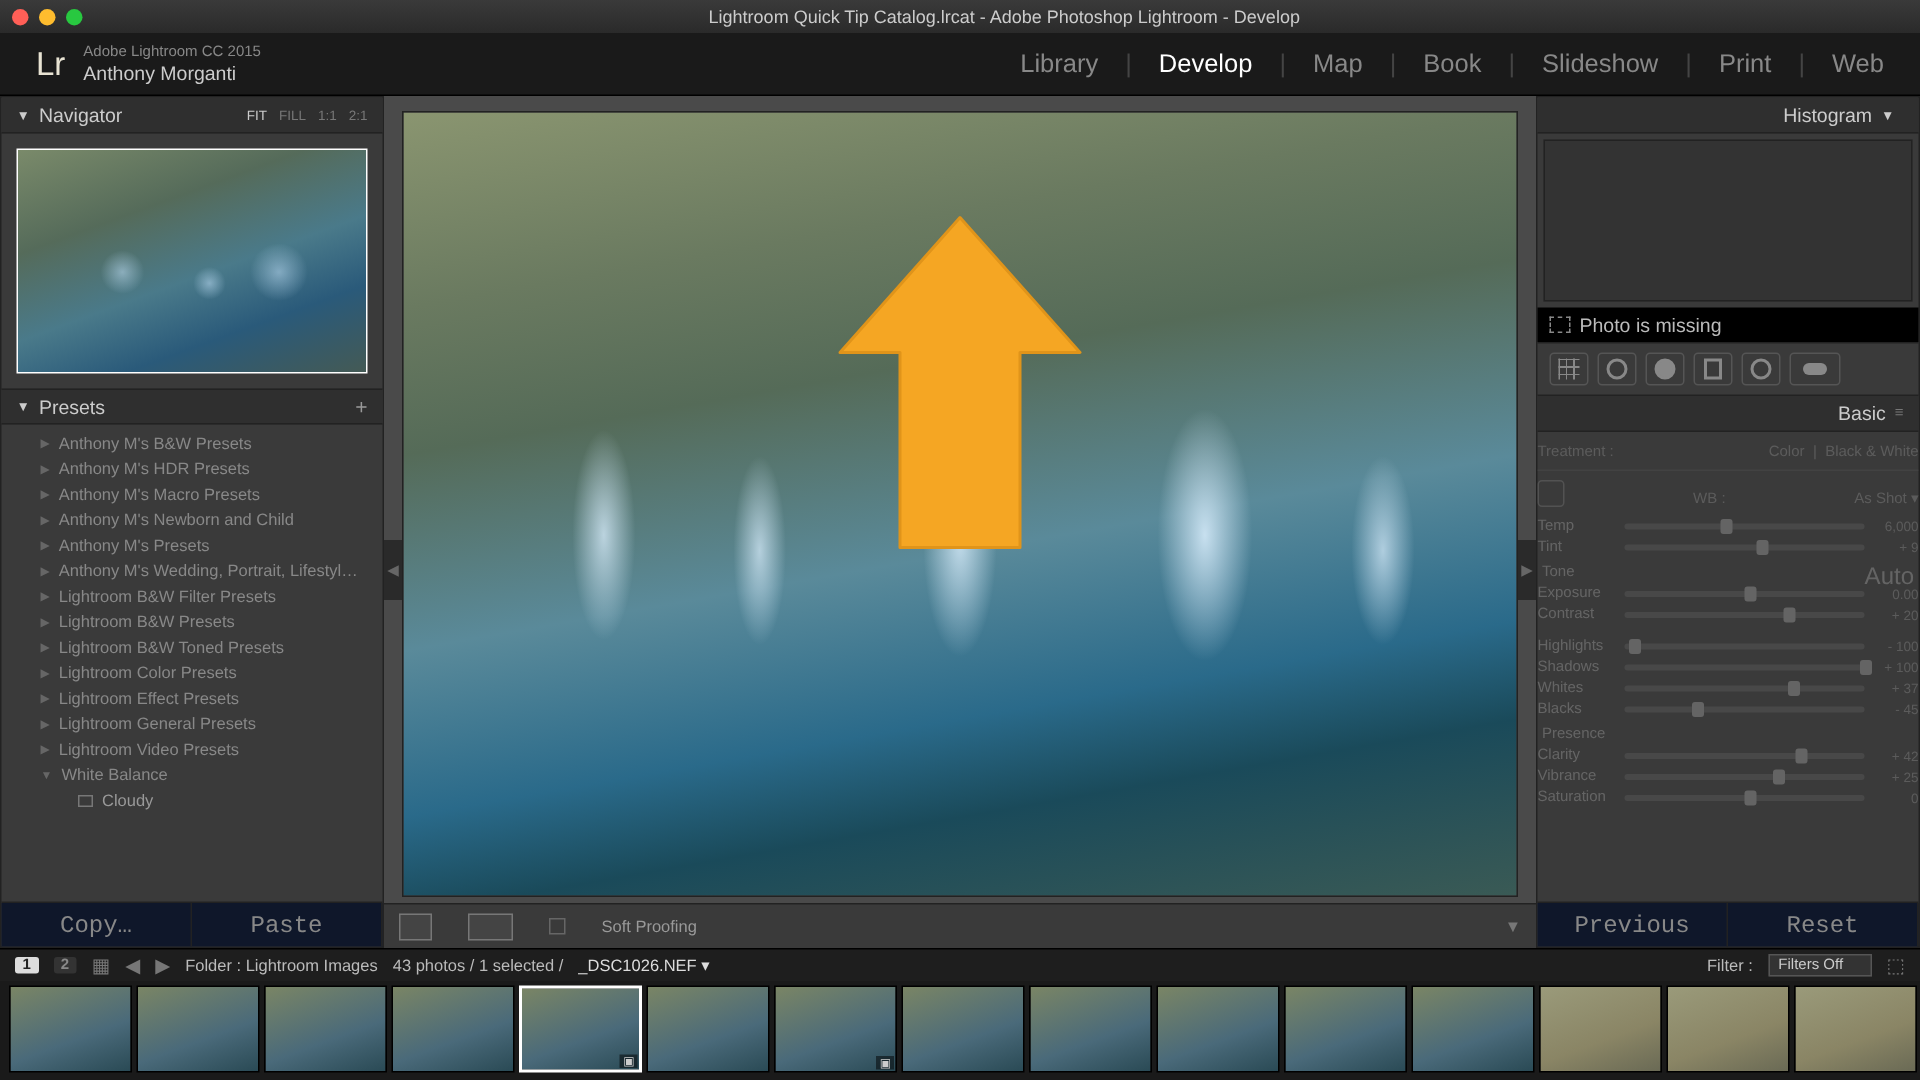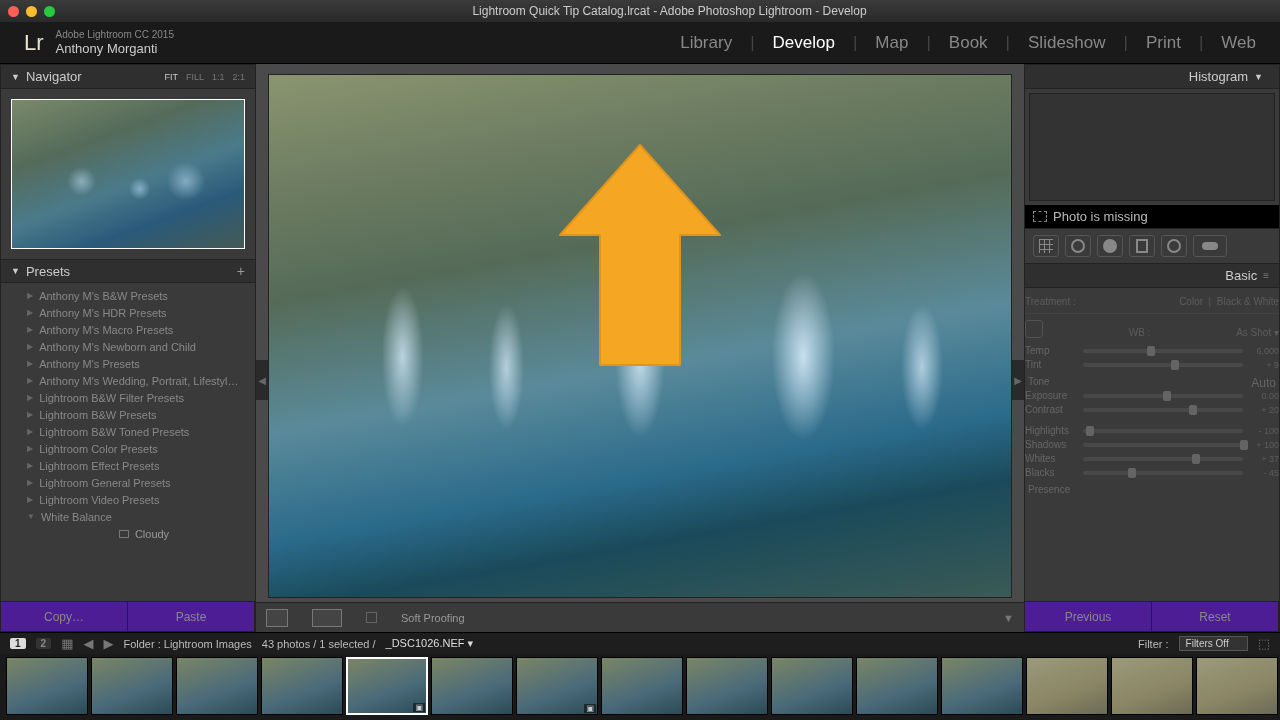--- a/index.html
+++ b/index.html
@@ -24,24 +24,24 @@
 .nav-opts { display: flex; gap: 8px; font-size: 9px; color: #777; }
 .nav-opts .sel { color: #ccc; }
 .nav-preview { padding: 10px; }
 .nav-img { width: 100%; height: 150px; border: 1px solid #fff; background: linear-gradient(160deg,#7a8a6a 0%,#556b5a 30%,#4a7a8a 55%,#2a5a7a 75%,#445a55 100%); position: relative; }
 .nav-img::after { content:""; position:absolute; inset:0; background: radial-gradient(circle at 30% 55%, rgba(200,230,255,.5) 0%, transparent 8%), radial-gradient(circle at 55% 60%, rgba(200,230,255,.5) 0%, transparent 7%), radial-gradient(circle at 75% 55%, rgba(200,230,255,.5) 0%, transparent 10%); }
 .presets-hdr { border-top: 1px solid #222; }
 .presets-hdr .plus { color: #999; font-size: 14px; }
 .preset-list { flex: 1; overflow: hidden; padding: 4px 0; }
 .preset-item { display: flex; align-items: center; padding: 2px 8px 2px 26px; color: #888; font-size: 11px; height: 17px; cursor: pointer; }
 .preset-item .ptri { margin-right: 6px; font-size: 8px; color: #666; }
-.preset-sub { padding-left: 40px; color: #999; justify-content: center; }
+.preset-sub { padding-left: 51px; color: #999; }
 .preset-sub .picon { margin-right: 6px; display:inline-block; width:10px; height:8px; border:1px solid #777; }
 .btn-row { display: flex; height: 30px; border-top: 1px solid #222; }
-.btn-row .pbtn { flex: 1; display: flex; align-items: center; justify-content: center; background: #4c1d95; color: #888; font-size: 12px; border-right: 1px solid #222; cursor: pointer; }
+.btn-row .pbtn { flex: 1; display: flex; align-items: center; justify-content: center; background: #0f172a; color: #888; font-size: 16px; border-right: 1px solid #222; cursor: pointer; font-family: Liberation Mono, monospace; }
 .center { flex: 1; background: #4a4a4a; display: flex; flex-direction: column; position: relative; }
 .canvas-wrap { flex: 1; padding: 10px 12px 4px; position: relative; }
 .canvas { width: 100%; height: 100%; background: linear-gradient(170deg,#8a9570 0%,#6a7a60 20%,#556b58 35%,#5a8a9a 55%,#2a6a8a 72%,#1a4a5a 82%,#3a5a55 100%); position: relative; border: 1px solid #222; overflow:hidden;}
 .canvas::before { content:""; position:absolute; left:0; right:0; top:38%; height:40%; background: 
   radial-gradient(ellipse 30px 100px at 18% 40%, rgba(220,240,255,.75) 0%, transparent 70%),
   radial-gradient(ellipse 25px 90px at 32% 45%, rgba(220,240,255,.7) 0%, transparent 70%),
   radial-gradient(ellipse 35px 110px at 50% 42%, rgba(220,240,255,.8) 0%, transparent 70%),
   radial-gradient(ellipse 45px 120px at 72% 40%, rgba(220,240,255,.85) 0%, transparent 70%),
   radial-gradient(ellipse 30px 90px at 88% 45%, rgba(220,240,255,.7) 0%, transparent 70%); }
 .tooltip { position: absolute; top: 8px; left: 50%; transform: translateX(-50%); background: #1a1a1a; color: #eee; padding: 8px 14px; border-radius: 4px; font-size: 13px; border:1px solid #555; }
@@ -61,21 +61,21 @@
 .ts-grid { width:14px; height:14px; background: repeating-linear-gradient(#888 0 1px, transparent 1px 5px), repeating-linear-gradient(90deg,#888 0 1px, transparent 1px 5px); }
 .basic-hdr { justify-content: flex-end; gap: 6px; }
 .basic-body { padding: 6px 0; font-size: 10px; color: #777; }
 .dimmed { opacity: .55; }
 .brow { display: flex; align-items: center; margin: 3px 0; gap: 6px; }
 .brow .blbl { width: 52px; text-align: left; color: #888; }
 .brow .slider { flex: 1; height: 4px; background: #555; position: relative; border-radius: 2px; }
 .brow .knob { position: absolute; top: -3px; width: 8px; height: 10px; background: #888; border-radius: 2px; }
 .brow .bval { width: 30px; text-align: right; color: #777; font-size: 9px; }
 .bsub { text-align: left; color: #888; margin: 6px 3px 2px; position: relative; }
-.bsub .auto { position: absolute; right: 0; top: 0; font-size: 12px; }
+.bsub .auto { position: absolute; right: 0; top: 0; font-size: 16px; }
 .treat { display:flex; justify-content:space-between; padding: 2px 0 6px; border-bottom:1px solid #4a4a4a; margin-bottom:4px;}
 .wb-row { display:flex; align-items:flex-end; gap:16px; padding: 2px 0 4px;}
 .eyedrop { width:18px; height:18px; border:1px solid #666; border-radius:3px; }
 .filmstrip-bar { height: 22px; background: #1e1e1e; display: flex; align-items: center; padding: 0 10px; gap: 10px; font-size: 11px; color: #bbb; border-top:1px solid #000; }
 .fs-badge { background:#ddd; color:#222; padding:0 5px; border-radius:2px; font-weight:bold; font-size:10px;}
 .fs-badge.off { background:#333; color:#888; }
 .fs-icon { color:#777; font-size:13px; }
 .filmstrip-bar .spacer { flex:1; }
 .fs-select { background:#333; border:1px solid #555; color:#ccc; padding:1px 18px 1px 6px; font-size:10px; }
 .filmstrip { height: 66px; background: #1a1a1a; display: flex; gap: 3px; padding: 3px 6px; overflow: hidden; }
@@ -337,20 +337,43 @@
           </div>
           <div class="brow">
             <span class="blbl">Blacks</span>
             <div class="slider">
               <div class="knob" style="left:28%"></div>
             </div>
             <span class="bval">- 45</span>
           </div>
         </div>
       <div class="bsub">Presence</div>
+      <div id="presence-sliders">
+          <div class="brow">
+            <span class="blbl">Clarity</span>
+            <div class="slider">
+              <div class="knob" style="left:71%"></div>
+            </div>
+            <span class="bval">+ 42</span>
+          </div>
+          <div class="brow">
+            <span class="blbl">Vibrance</span>
+            <div class="slider">
+              <div class="knob" style="left:62%"></div>
+            </div>
+            <span class="bval">+ 25</span>
+          </div>
+          <div class="brow">
+            <span class="blbl">Saturation</span>
+            <div class="slider">
+              <div class="knob" style="left:50%"></div>
+            </div>
+            <span class="bval">0</span>
+          </div>
+        </div>
     </div>
     <div class="btn-row" style="margin-top:auto">
       <div class="pbtn">Previous</div>
       <div class="pbtn">Reset</div>
     </div>
   </div>
 </div>
 
 <div class="filmstrip-bar">
   <span class="fs-badge">1</span>

